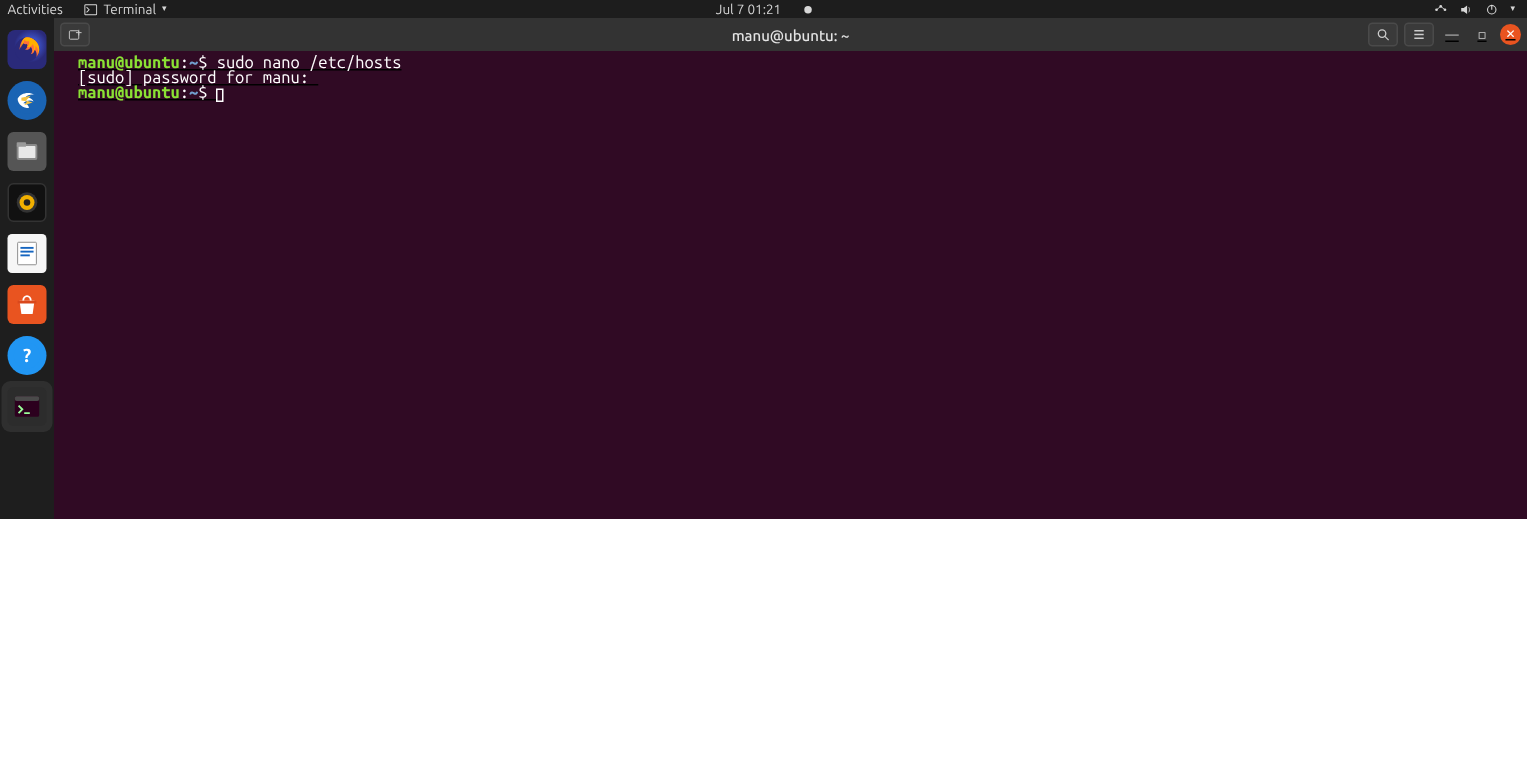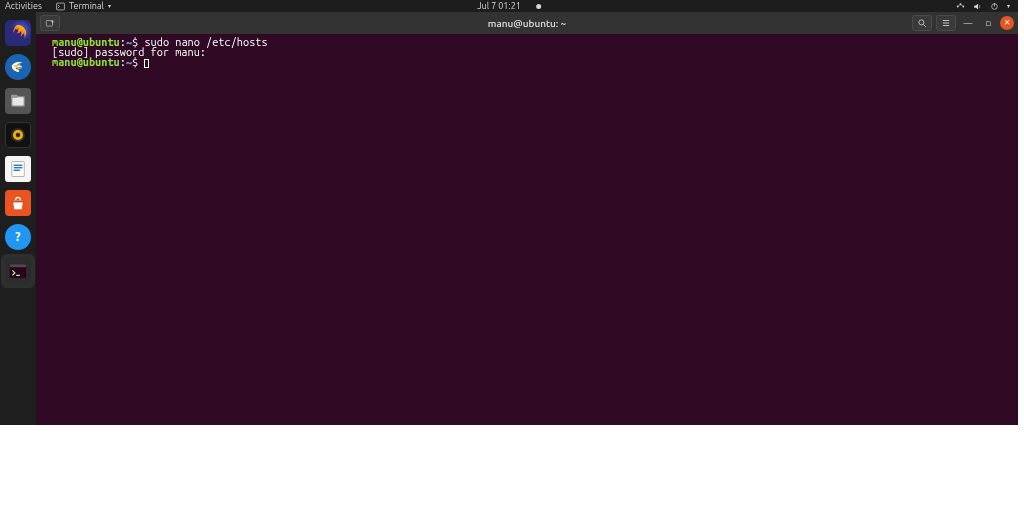--- a/index.html
+++ b/index.html
@@ -1,19 +1,19 @@
 <!DOCTYPE html>
 <html><head>
 <meta charset="utf-8">
 <style>
   * { margin: 0; padding: 0; box-sizing: border-box; }
   html, body { width: 1024px; height: 510px; font-family: "Ubuntu", "DejaVu Sans", sans-serif; background: #ffffff; }
   .desktop {
     width: 1018px;
-    height: 425px;
+    height: 346px;
     background: #000000;
     position: relative;
     overflow: hidden;
   }
   
   .top-bar {
     position: absolute;
     top: 0; left: 0; right: 0;
     height: 12px;
     background: #1d1d1d;
@@ -69,21 +69,21 @@
     left: 40px; top: 50%; transform: translateY(-50%);
     background: #2c2c2c; color: #e0e0e0;
     font-size: 9px; padding: 2px 7px;
     border-radius: 3px;
     white-space: nowrap;
   }
   
   .app-area {
     position: absolute;
     top: 12px; left: 36px; right: 0; bottom: 0;
-    display: flex; flex-direction: column;
+    display: flex; flex-direction: column; text-decoration: underline;
   }
   .header-bar {
     height: 22px;
     background: #333333;
     display: flex; align-items: center;
     padding: 0 4px;
     position: relative;
   }
   .hb-left, .hb-right { display: flex; align-items: center; gap: 4px; }
   .hb-btn {

